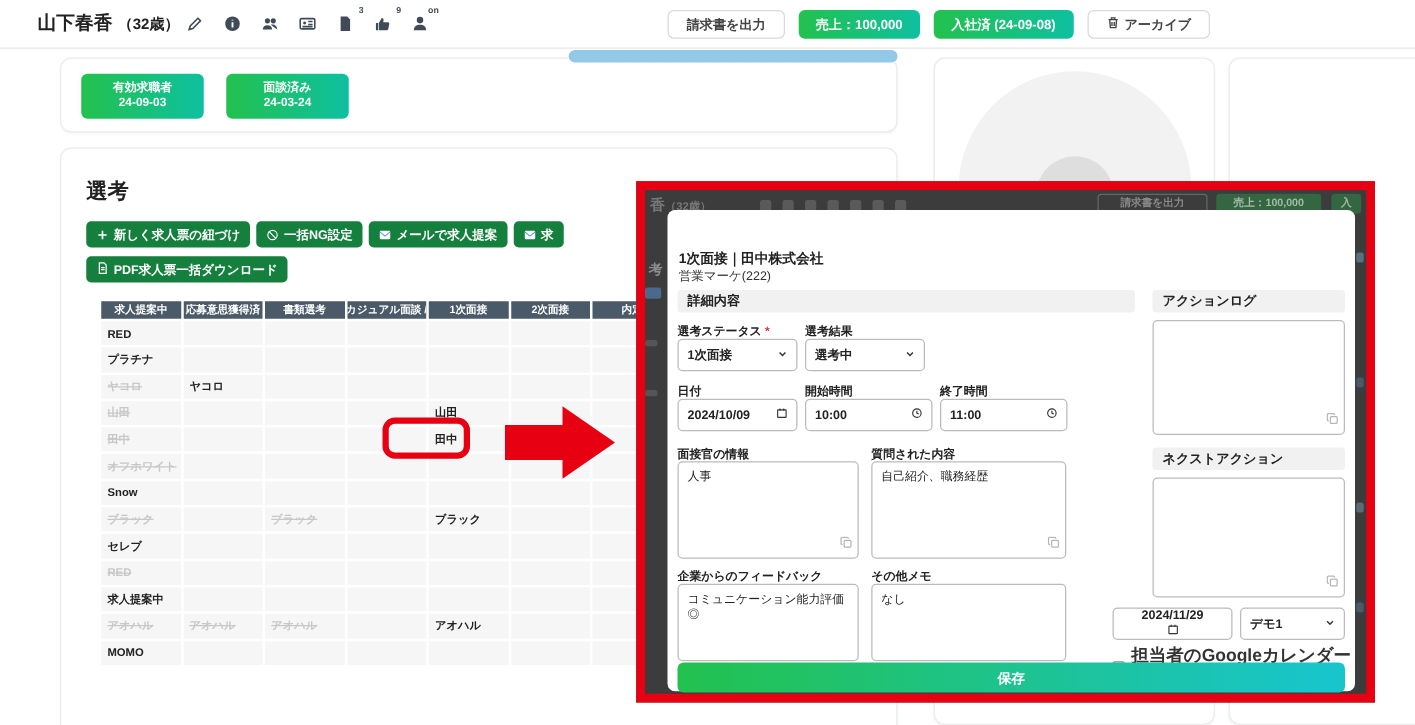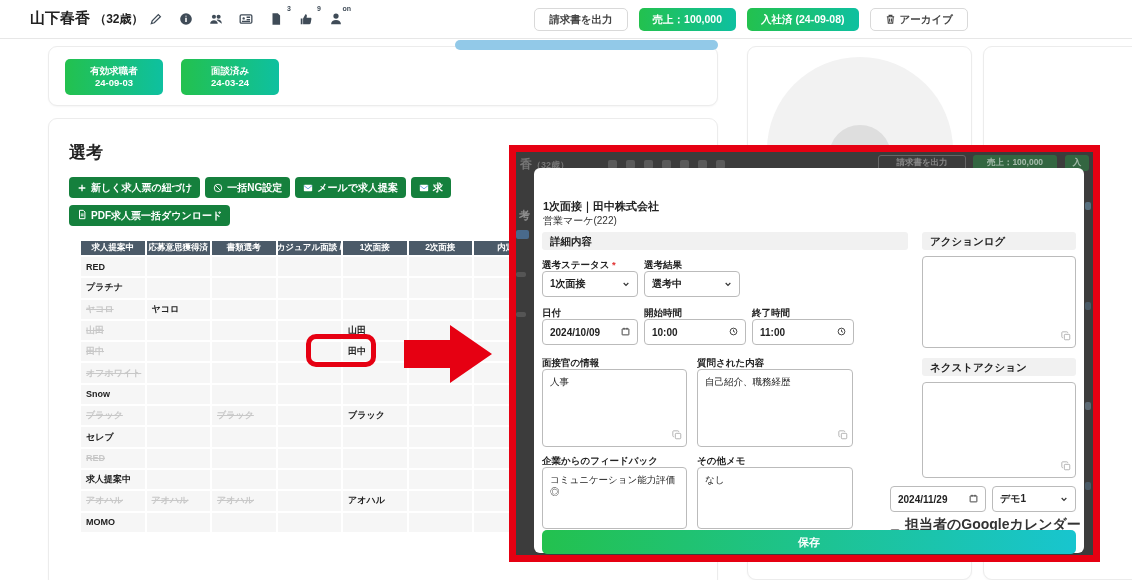--- a/index.html
+++ b/index.html
@@ -430,21 +430,21 @@
               <path d="M5 16H4a2 2 0 0 1-2-2V4a2 2 0 0 1 2-2h10a2 2 0 0 1 2 2v1"></path>
             </svg></span>
       </div>
       <div class="sec-bar" style="left:388px;top:190px;width:154px;">ネクストアクション</div>
       <div class="ta" style="left:388px;top:214px;width:154px;height:96px;">
         <span class="copy-ic"><svg width="10" height="10" viewBox="0 0 24 24" fill="none" stroke="currentColor" stroke-width="2.4">
               <rect x="8" y="8" width="13" height="13" rx="2"></rect>
               <path d="M5 16H4a2 2 0 0 1-2-2V4a2 2 0 0 1 2-2h10a2 2 0 0 1 2 2v1"></path>
             </svg></span>
       </div>
-      <div class="fld" style="left:356px;top:318px;width:96px;">
+      <div class="fld" style="left:356px;top:318px;width:96px;flex-direction:column;">
         <span>2024/11/29</span>
           <span class="spacer"></span>
         <span><svg width="9" height="9" viewBox="0 0 24 24" fill="none" stroke="currentColor" stroke-width="2.4">
               <rect x="3" y="5" width="18" height="16" rx="1"></rect>
               <path d="M8 2v5M16 2v5"></path>
             </svg></span>
       </div>
       <div class="fld" style="left:458px;top:318px;width:84px;">
         <span>デモ1</span>
           <span class="spacer"></span>

